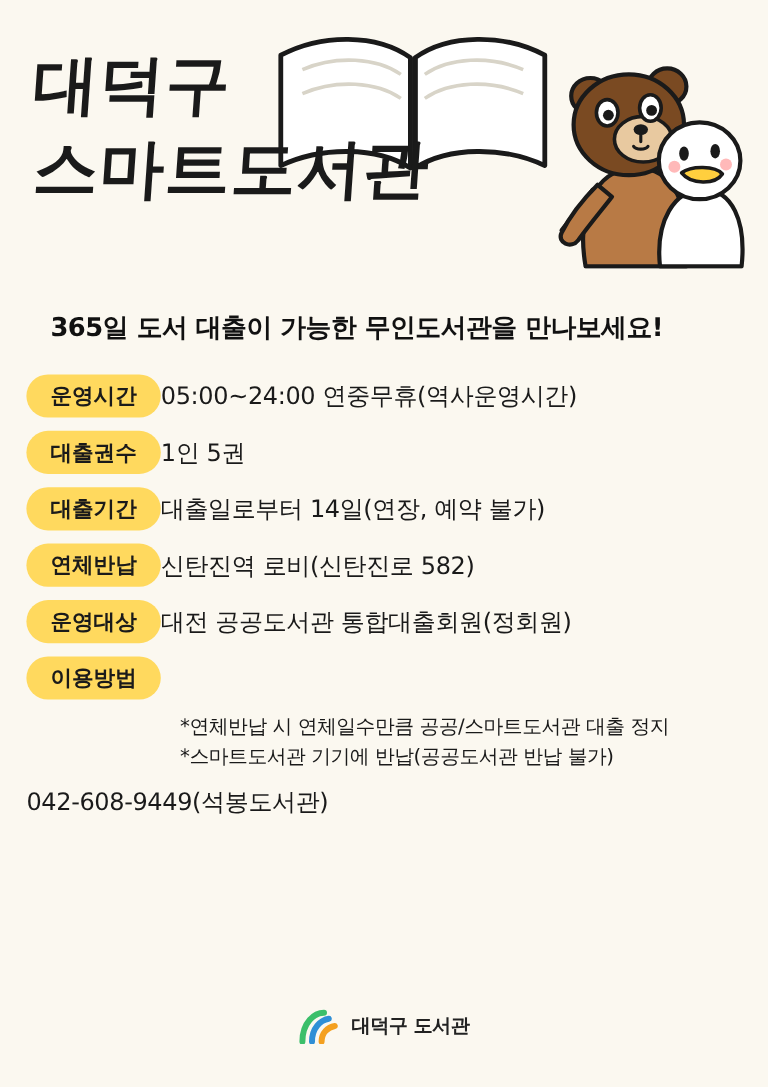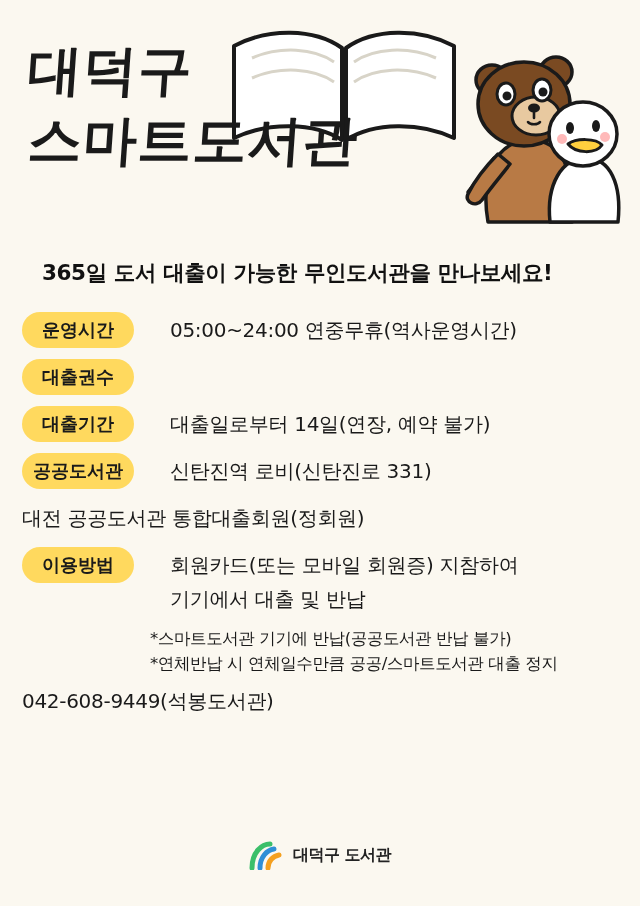--- a/index.html
+++ b/index.html
@@ -83,21 +83,20 @@
   .info-list {
     position: absolute;
     left: 22px;
     top: 312px;
     width: 600px;
   }
   .info-row {
     display: flex;
     align-items: flex-start;
     margin-bottom: 11px;
-    gap: 36px;
   }
   .chip {
     flex: 0 0 auto;
     width: 112px;
     height: 36px;
     border-radius: 18px;
     background: #ffd95e;
     color: #1a1a1a;
     font-family: "DejaVu Sans", sans-serif;
     font-weight: bold;
@@ -222,45 +221,45 @@
 
   <div class="info-list">
 
     <div class="info-row">
       <div class="chip">운영시간</div>
       <div class="row-value">05:00~24:00 연중무휴(역사운영시간)</div>
     </div>
 
     <div class="info-row">
       <div class="chip">대출권수</div>
+      <div class="row-value">1인 5권</div>
     </div>
 
     <div class="info-row">
       <div class="chip">대출기간</div>
       <div class="row-value">대출일로부터 14일(연장, 예약 불가)</div>
     </div>
 
     <div class="info-row">
-      <div class="chip">공공도서관</div>
-      <div class="row-value">신탄진역 로비(신탄진로 331)</div>
-    </div>
-
-    <div class="info-row">
+      <div class="chip">연체반납</div>
+      <div class="row-value">신탄진역 로비(신탄진로 582)</div>
+    </div>
+
+    <div class="info-row">
+      <div class="chip">운영대상</div>
       <div class="row-value">대전 공공도서관 통합대출회원(정회원)</div>
     </div>
 
     <div class="info-row">
       <div class="chip">이용방법</div>
-      <div class="row-value multi">회원카드(또는 모바일 회원증) 지참하여
-기기에서 대출 및 반납</div>
     </div>
 
     <div class="notes">
+      <div>*연체반납 시 연체일수만큼 공공/스마트도서관 대출 정지</div>
       <div>*스마트도서관 기기에 반납(공공도서관 반납 불가)</div>
-      <div>*연체반납 시 연체일수만큼 공공/스마트도서관 대출 정지</div>
     </div>
 
     <div class="info-row">
       <div class="row-value">042-608-9449(석봉도서관)</div>
     </div>
 
   </div>
 
   <div class="footer">
     <svg class="footer-logo" viewBox="0 0 34 30">

